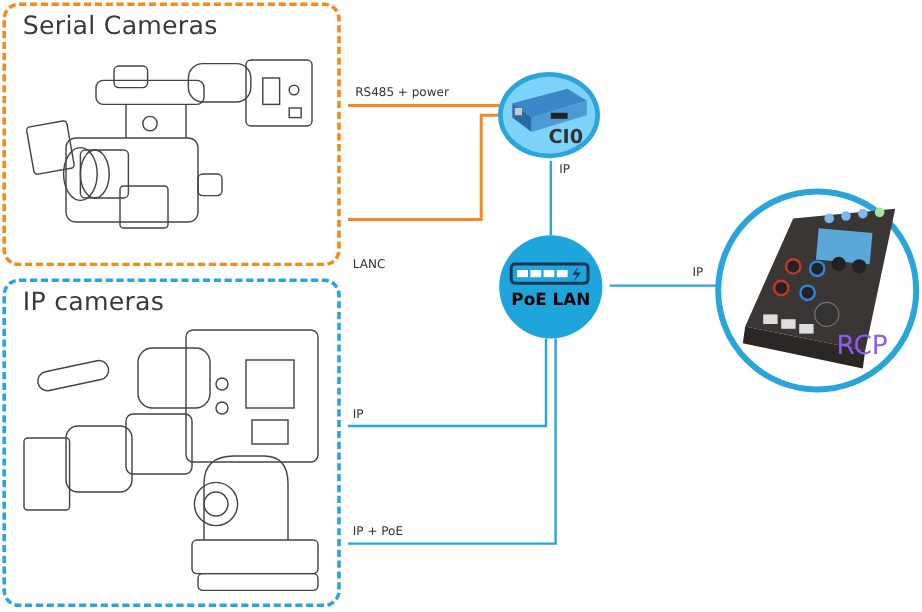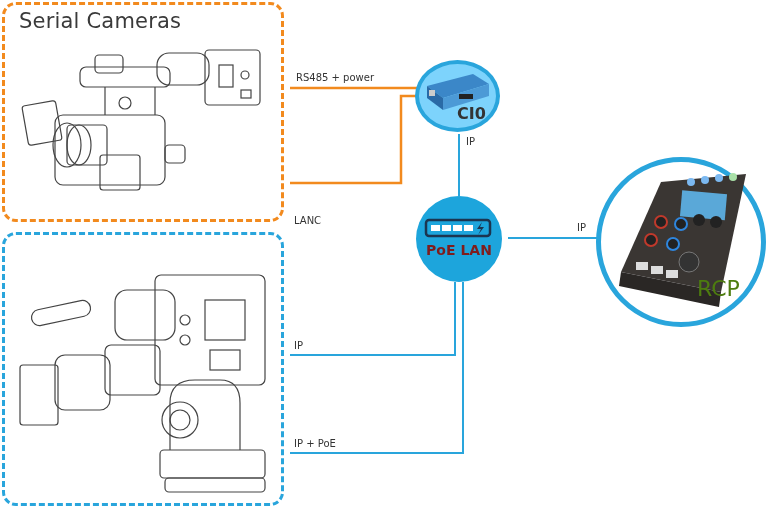--- a/index.html
+++ b/index.html
@@ -53,20 +53,21 @@
       <rect x="152" y="48" width="52" height="32" rx="12"></rect>
       <rect x="200" y="45" width="55" height="55" rx="4"></rect>
       <rect x="214" y="60" width="14" height="22"></rect>
       <circle cx="240" cy="70" r="4"></circle>
       <rect x="236" y="85" width="10" height="8"></rect>
     </g>
   </svg>
 </div>
 
 <div id="ip-box" class="group-box">
+  <div class="group-title">IP cameras</div>
   <svg width="276" height="268" style="left:0;top:0;">
 
     <g fill="none" stroke="#444" stroke-width="1.2">
       <rect x="150" y="40" width="110" height="110" rx="6"></rect>
       <rect x="110" y="55" width="60" height="50" rx="12"></rect>
       <rect x="26" y="70" width="60" height="16" rx="8" transform="rotate(-12 56 78)"></rect>
       <rect x="15" y="130" width="38" height="60" rx="3"></rect>
       <rect x="50" y="120" width="55" height="55" rx="10"></rect>
       <rect x="100" y="110" width="55" height="50" rx="6"></rect>
       <rect x="200" y="65" width="40" height="40"></rect>
@@ -105,21 +106,21 @@
 
 <div id="poe-circle" class="node-circle">
   <svg width="86" height="86" style="left:0;top:0;">
     <rect x="10" y="24" width="64" height="16" rx="3" fill="none" stroke="#1b3550" stroke-width="2.5"></rect>
     <rect x="15" y="29" width="9" height="6" fill="#fff"></rect>
     <rect x="26" y="29" width="9" height="6" fill="#fff"></rect>
     <rect x="37" y="29" width="9" height="6" fill="#fff"></rect>
     <rect x="48" y="29" width="9" height="6" fill="#fff"></rect>
     <polygon points="66,26 61,33 65,33 62,39 68,31 64,31" fill="#1b3550"></polygon>
   </svg>
-  <div class="node-label" style="left:0;width:86px;text-align:center;top:46px;font-size:14px;color:#7f1d1d;">PoE LAN</div>
+  <div class="node-label" style="left:0;width:86px;text-align:center;top:46px;font-size:14px;color:#000000;">PoE LAN</div>
 </div>
 
 <div id="rcp-circle" class="node-circle">
   <svg width="160" height="160" style="left:0;top:0;">
     <polygon points="20,110 60,20 145,12 120,130" fill="#3a3633"></polygon>
     <polygon points="20,110 120,130 118,145 18,124" fill="#2a2725"></polygon>
     <rect x="80" y="30" width="45" height="26" fill="#5aa8d8" transform="rotate(5 100 43)"></rect>
     <circle cx="90" cy="20" r="4" fill="#7bb8f0"></circle>
     <circle cx="104" cy="18" r="4" fill="#7bb8f0"></circle>
     <circle cx="118" cy="16" r="4" fill="#7bb8f0"></circle>
@@ -128,14 +129,14 @@
     <circle cx="80" cy="62" r="6" fill="#222" stroke="#2e86de" stroke-width="2"></circle>
     <circle cx="50" cy="78" r="6" fill="#222" stroke="#c0392b" stroke-width="2"></circle>
     <circle cx="72" cy="82" r="6" fill="#222" stroke="#2e86de" stroke-width="2"></circle>
     <circle cx="98" cy="58" r="6" fill="#222"></circle>
     <circle cx="115" cy="60" r="6" fill="#222"></circle>
     <circle cx="88" cy="100" r="10" fill="#333" stroke="#777" stroke-width="1"></circle>
     <rect x="35" y="100" width="12" height="8" fill="#ddd"></rect>
     <rect x="50" y="104" width="12" height="8" fill="#ddd"></rect>
     <rect x="65" y="108" width="12" height="8" fill="#ddd"></rect>
   </svg>
-  <div class="node-label" style="left:96px;top:114px;font-size:22px;font-weight:normal;color:#4d7c0f;">RCP</div>
+  <div class="node-label" style="left:96px;top:114px;font-size:22px;font-weight:normal;color:#8b5cf6;">RCP</div>
 </div>
 
 </body></html>

